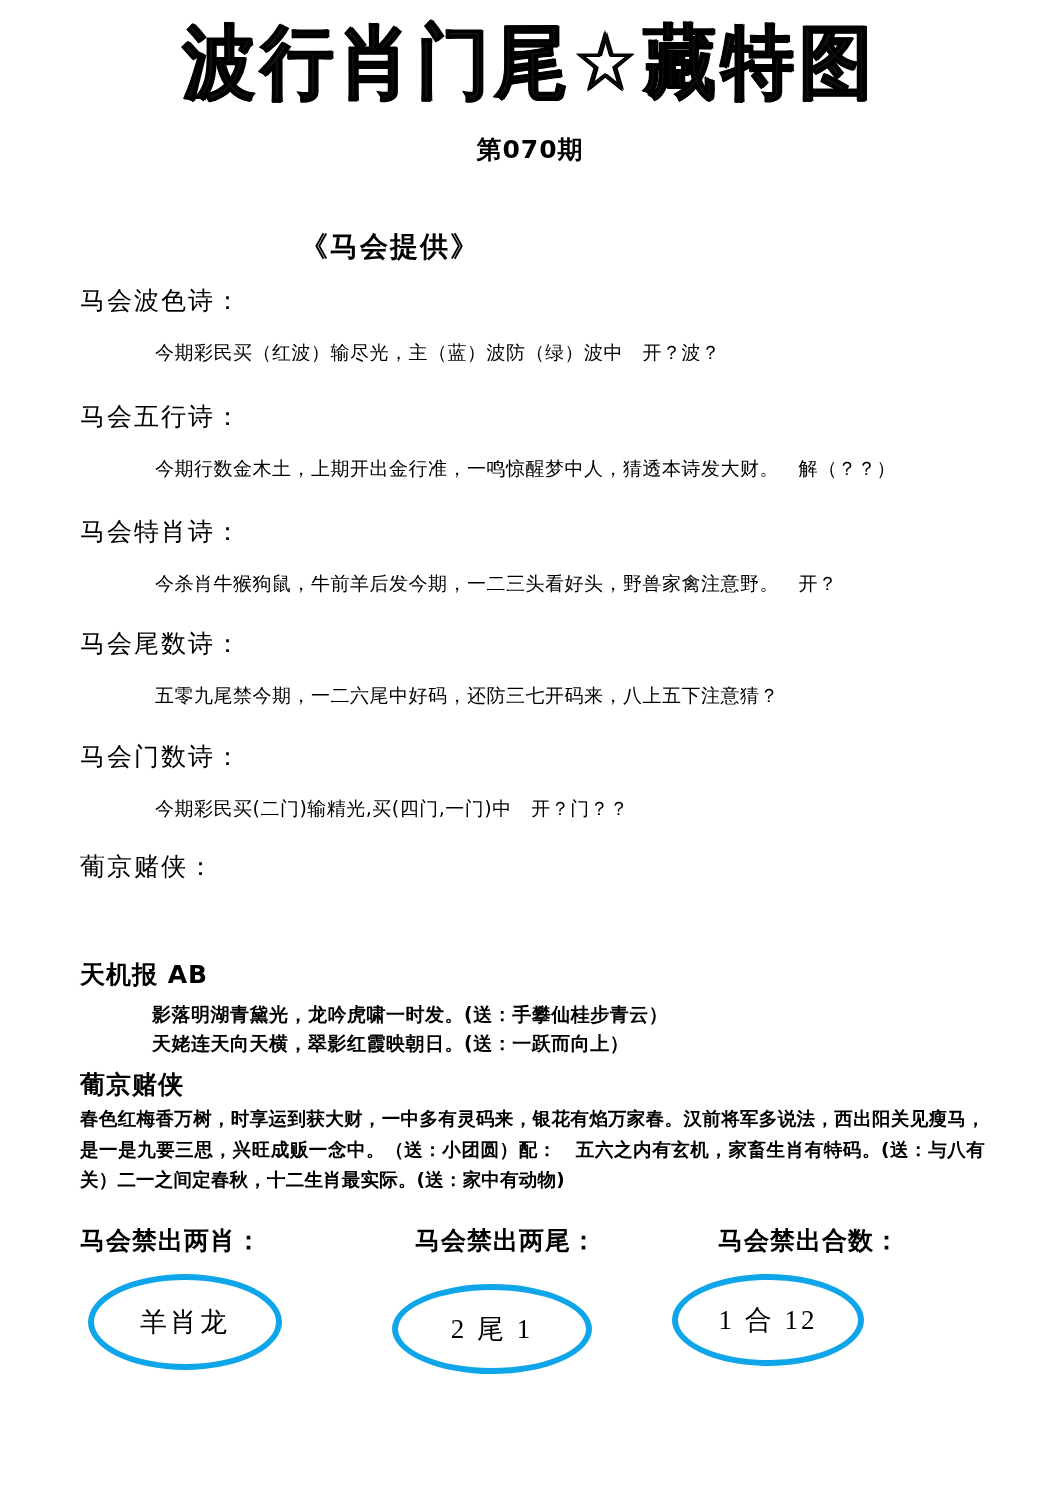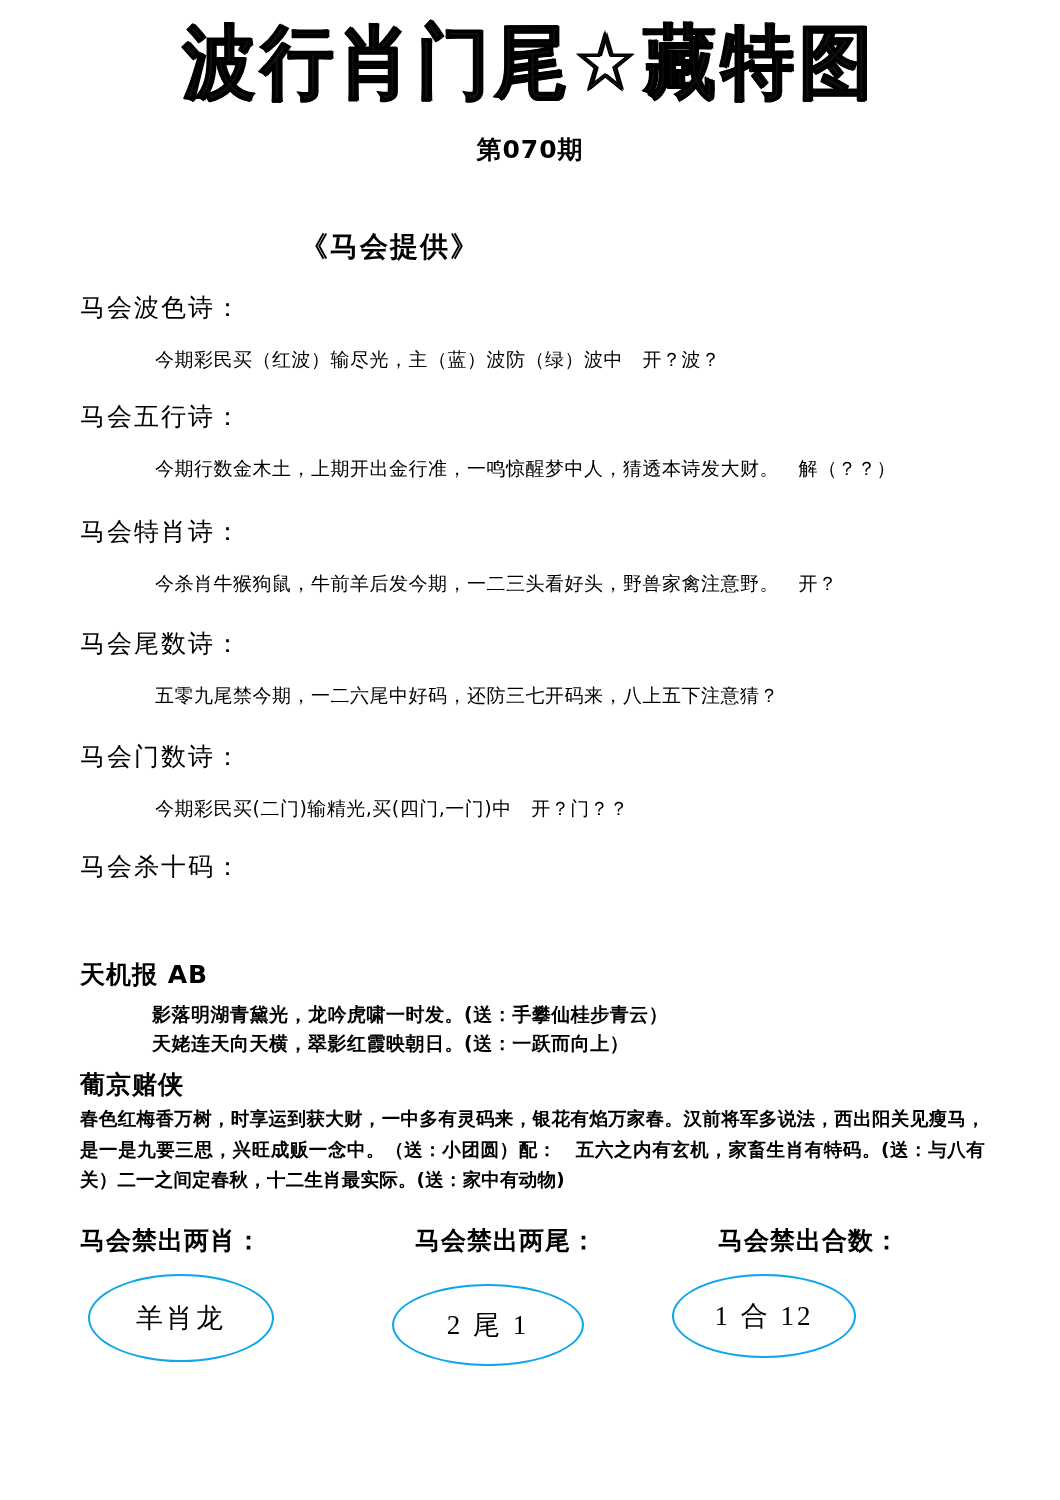--- a/index.html
+++ b/index.html
@@ -150,21 +150,21 @@
 
   .ellipses {
     position: absolute;
     top: 1270px;
     left: 0;
     width: 1060px;
     height: 110px;
   }
   .ell {
     position: absolute;
-    border: 2px solid #0ea5e9;
+    border: 6px solid #0ea5e9;
     border-radius: 50%;
     display: flex;
     align-items: center;
     justify-content: center;
     font-family: "Liberation Serif", serif;
     font-size: 27px;
     letter-spacing: 3px;
     color: #000;
   }
   .ell.e1 { left: 88px;  top: 4px; width: 182px; height: 84px; }
@@ -177,21 +177,21 @@
 <div class="page">
 
   <div class="title-banner">
     <span class="title-text">波行肖门尾☆藏特图</span>
   </div>
 
   <div class="issue">第070期</div>
 
   <div class="source-line">《马会提供》</div>
 
-  <div class="block" style="top:291px;">
+  <div class="block" style="top:284px;">
     <div class="block-head">马会波色诗：</div>
     <div class="block-body">今期彩民买（红波）输尽光，主（蓝）波防（绿）波中　开？波？</div>
   </div>
 
   <div class="block" style="top:400px;">
     <div class="block-head">马会五行诗：</div>
     <div class="block-body">今期行数金木土，上期开出金行准，一鸣惊醒梦中人，猜透本诗发大财。　解（？？）</div>
   </div>
 
   <div class="block" style="top:515px;">
@@ -203,21 +203,21 @@
     <div class="block-head">马会门数诗：</div>
     <div class="block-body">今期彩民买(二门)输精光,买(四门,一门)中　开？门？？</div>
   </div>
 
   <div class="block" style="top:627px;">
     <div class="block-head">马会尾数诗：</div>
     <div class="block-body">五零九尾禁今期，一二六尾中好码，还防三七开码来，八上五下注意猜？</div>
   </div>
 
   <div class="block" style="top:850px;">
-    <div class="block-head">马会杀十码：</div>
+    <div class="block-head">葡京赌侠：</div>
   </div>
 
   <div class="sec-title" style="top:958px;text-align:right;">天机报 AB</div>
   <div class="ab-lines" style="top:1000px;">
     <div>影落明湖青黛光，龙吟虎啸一时发。(送：手攀仙桂步青云）</div>
     <div>天姥连天向天横，翠影红霞映朝日。(送：一跃而向上）</div>
   </div>
 
   <div class="sec-title" style="top:1068px;">葡京赌侠</div>
   <div class="pj-body" style="top:1104px;">春色红梅香万树，时享运到获大财，一中多有灵码来，银花有焰万家春。汉前将军多说法，西出阳关见瘦马，是一是九要三思，兴旺成贩一念中。（送：小团圆）配：　五六之内有玄机，家畜生肖有特码。(送：与八有关）二一之间定春秋，十二生肖最实际。(送：家中有动物)</div>

